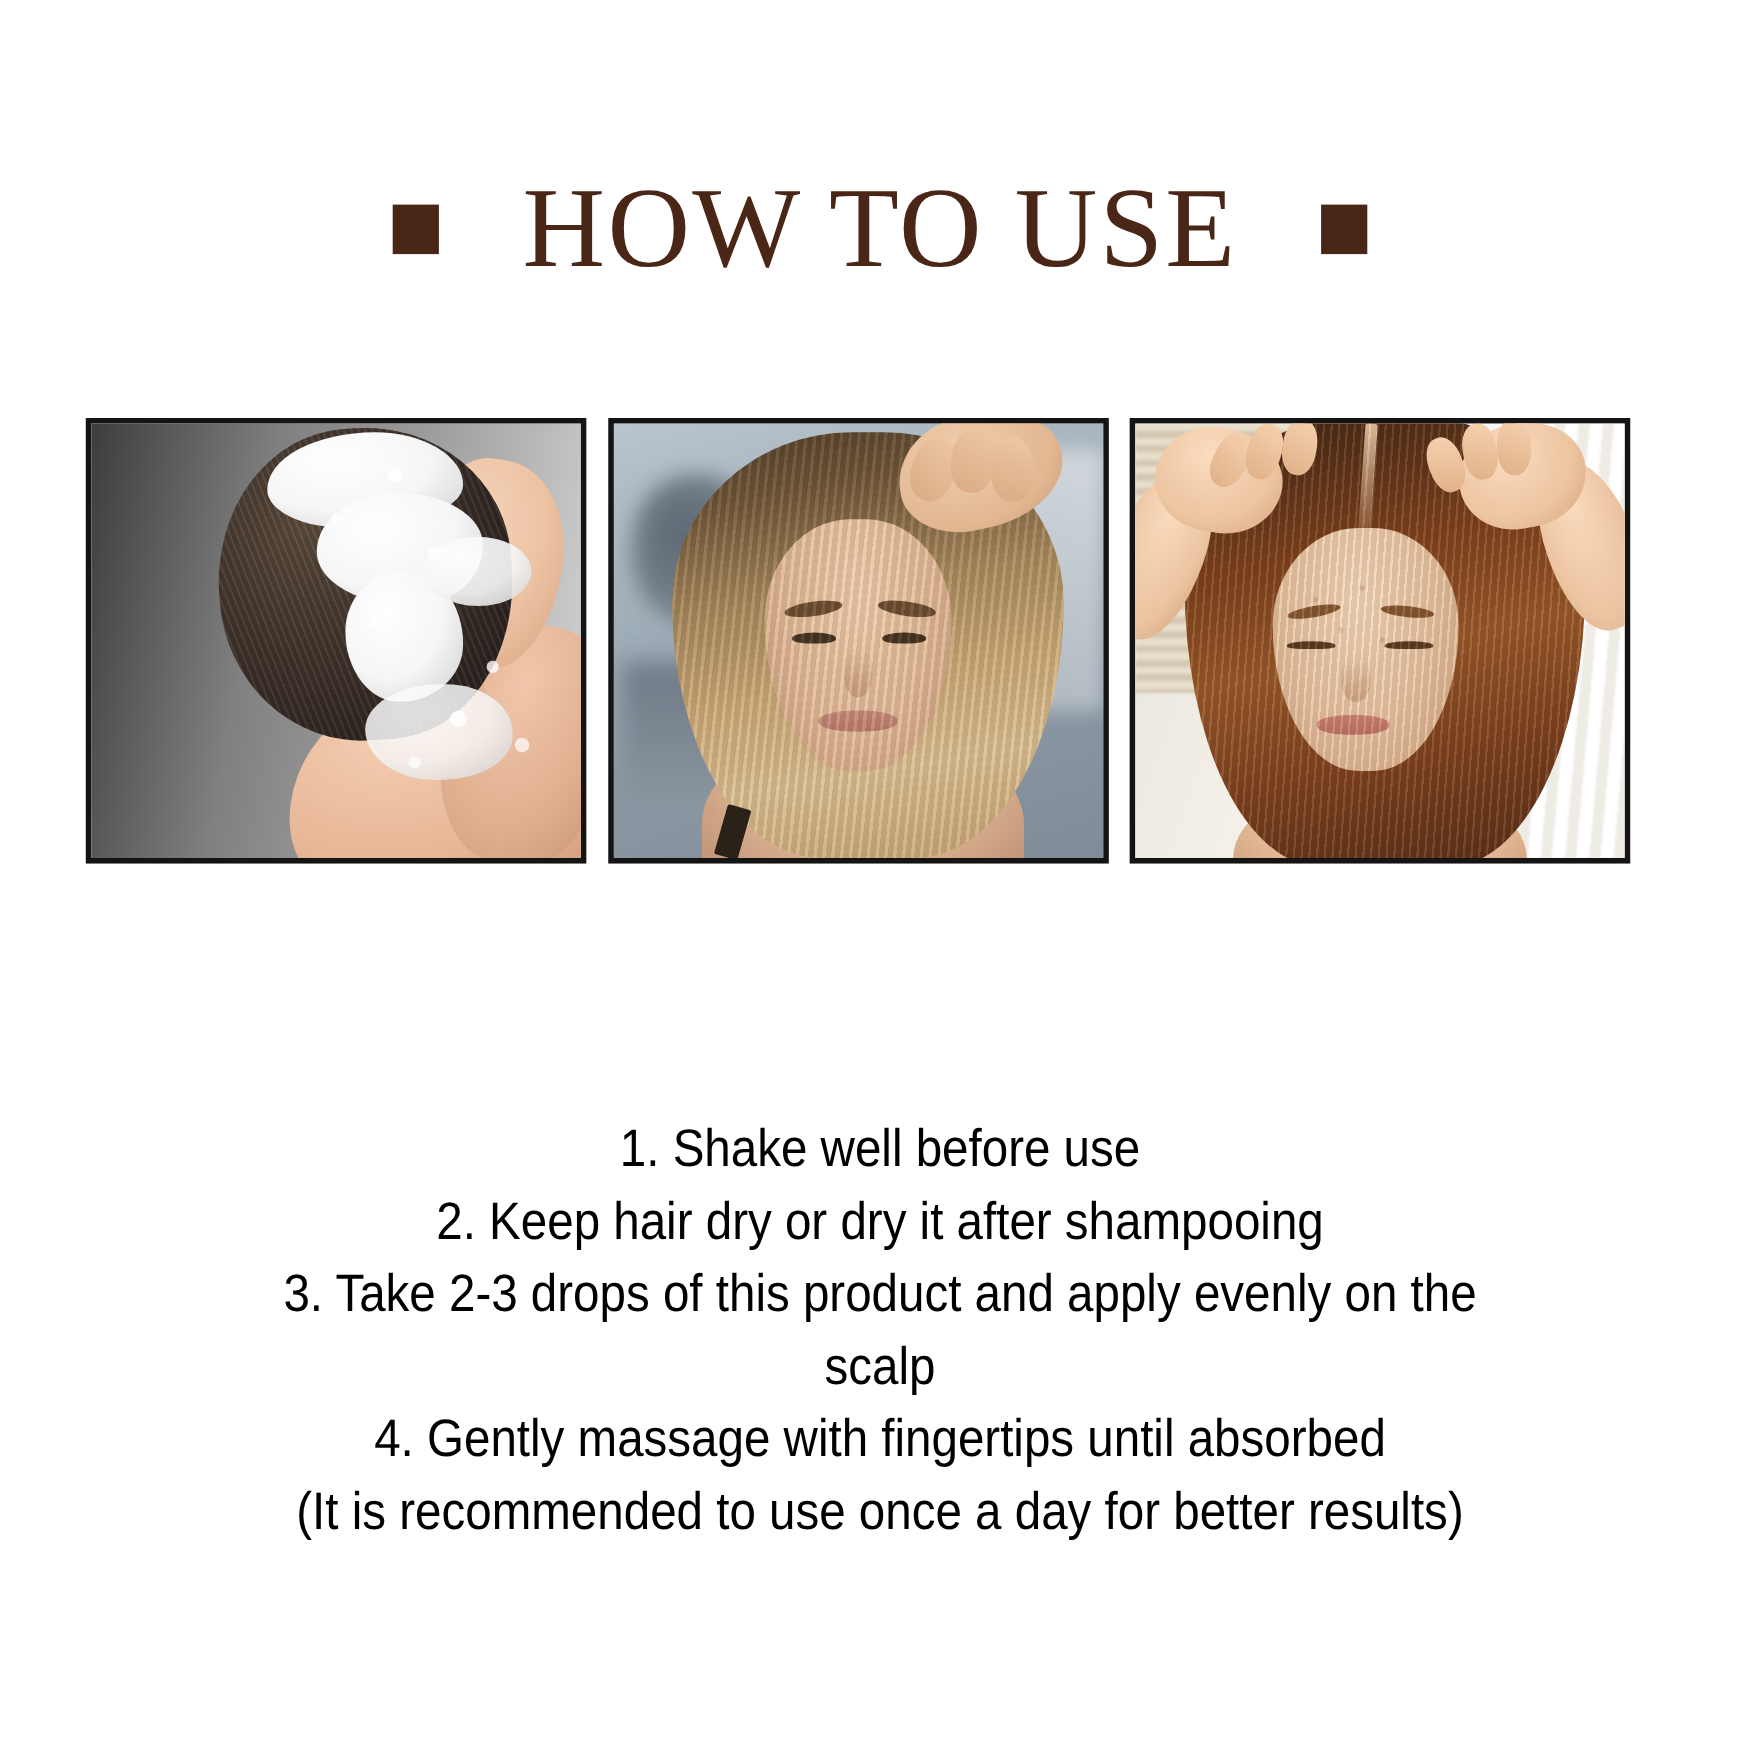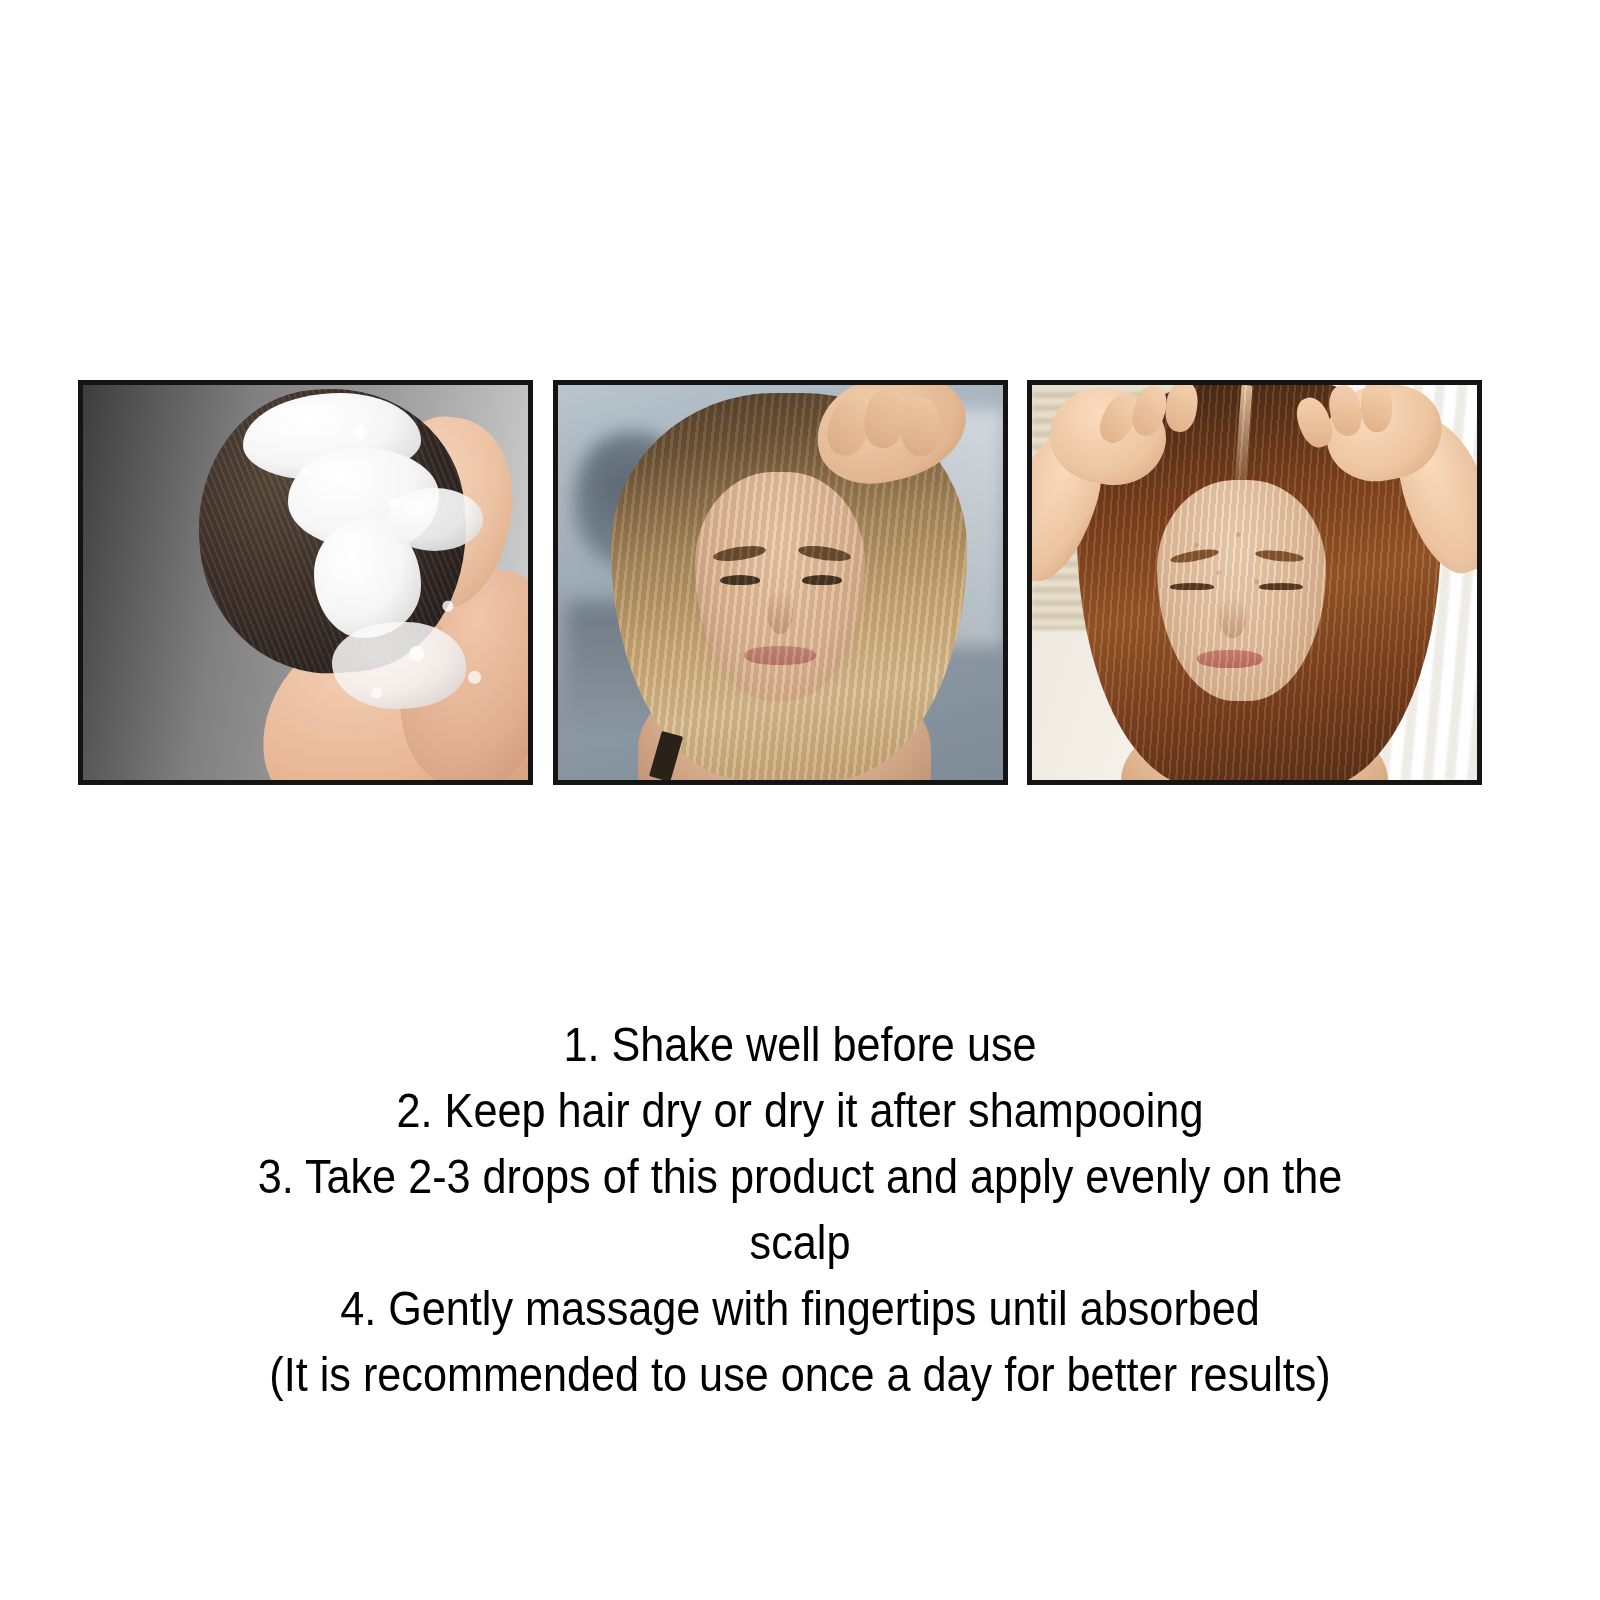--- a/index.html
+++ b/index.html
@@ -382,20 +382,25 @@
     display: block;
     transform: scaleX(.9);
     white-space: nowrap;
   }
 </style>
 </head>
 <body>
 
 <div class="page">
 
+  <div class="title-row">
+    <span class="deco-square"></span>
+    <span class="title-text">HOW TO USE</span>
+    <span class="deco-square"></span>
+  </div>
 
   <div class="steps">
 
     <div class="step-card">
       <div class="photo">
         <div class="p1-bg"></div>
         <div class="p1-shoulder"></div>
         <div class="p1-arm"></div>
         <div class="p1-neck"></div>
         <div class="p1-face"></div>

